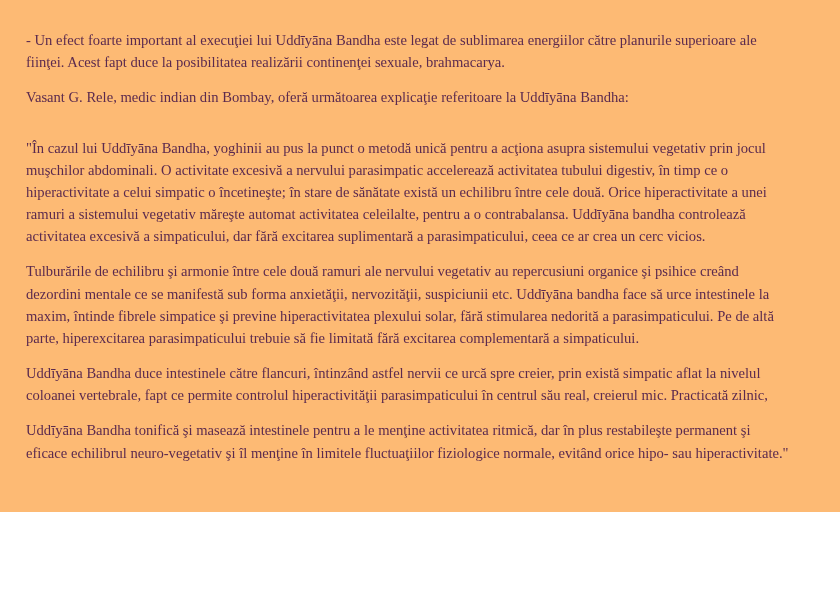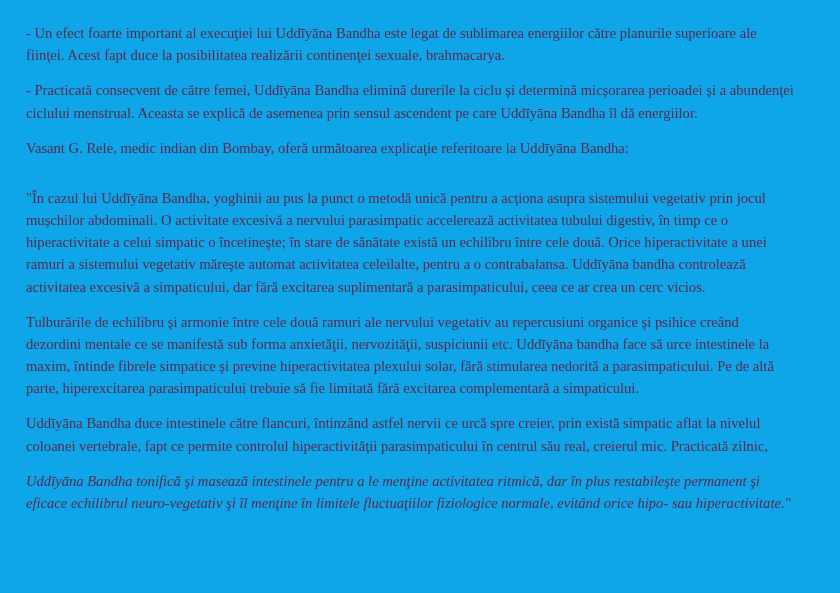--- a/index.html
+++ b/index.html
@@ -9,51 +9,49 @@
   }
   body {
     width: 840px;
     height: 593px;
     overflow: hidden;
     font-family: "Liberation Serif", "DejaVu Serif", serif;
   }
   .page {
     box-sizing: border-box;
     width: 840px;
-    height: 593px;
-    background: #0ea5e9;
-    padding: 22px 46px 0 26px;
+    height: 512px;
+    background: #fdba74;
+    padding: 29px 46px 0 26px;
   }
   .doc-body {
     color: #5b2a4e;
     font-size: 14.6px;
     line-height: 1.52;
     text-align: left;
   }
   .para {
     margin: 0 0 13px 0;
     color: #5b2a4e;
     font-size: 14.6px;
     line-height: 1.52;
     white-space: pre-wrap;
   }
   .para.tight {
     margin-bottom: 28px;
   }
   .para:last-child {
     margin-bottom: 14px;
-    font-style: italic;
   }
 </style>
 </head>
 <body>
 
 <div class="page">
   <div class="doc-body">
     <p class="para">- Un efect foarte important al execuţiei lui Uddīyāna Bandha este legat de sublimarea energiilor către planurile superioare ale fiinţei. Acest fapt duce la posibilitatea realizării continenţei sexuale, brahmacarya.</p>
-    <p class="para">- Practicată consecvent de către femei, Uddīyāna Bandha elimină durerile la ciclu şi determină micşorarea perioadei şi a abundenţei ciclului menstrual. Aceasta se explică de asemenea prin sensul ascendent pe care Uddīyāna Bandha îl dă energiilor.</p>
     <p class="para tight">Vasant G. Rele, medic indian din Bombay, oferă următoarea explicaţie referitoare la Uddīyāna Bandha:</p>
     <p class="para">"În cazul lui Uddīyāna Bandha, yoghinii au pus la punct o metodă unică pentru a acţiona asupra sistemului vegetativ prin jocul muşchilor abdominali. O activitate excesivă a nervului parasimpatic accelerează activitatea tubului digestiv, în timp ce o hiperactivitate a celui simpatic o încetineşte; în stare de sănătate există un echilibru între cele două. Orice hiperactivitate a unei ramuri a sistemului vegetativ măreşte automat activitatea celeilalte, pentru a o contrabalansa. Uddīyāna bandha controlează activitatea excesivă a simpaticului, dar fără excitarea suplimentară a parasimpaticului, ceea ce ar crea un cerc vicios.</p>
     <p class="para">Tulburările de echilibru şi armonie între cele două ramuri ale nervului vegetativ au repercusiuni organice şi psihice creând dezordini mentale ce se manifestă sub forma anxietăţii, nervozităţii, suspiciunii etc. Uddīyāna bandha face să urce intestinele la maxim, întinde fibrele simpatice şi previne hiperactivitatea plexului solar, fără stimularea nedorită a parasimpaticului. Pe de altă parte, hiperexcitarea parasimpaticului trebuie să fie limitată fără excitarea complementară a simpaticului.</p>
     <p class="para">Uddīyāna Bandha duce intestinele către flancuri, întinzând astfel nervii ce urcă spre creier, prin există simpatic aflat la nivelul coloanei vertebrale, fapt ce permite controlul hiperactivităţii parasimpaticului în centrul său real, creierul mic. Practicată zilnic,</p>
     <p class="para">Uddīyāna Bandha tonifică şi masează intestinele pentru a le menţine activitatea ritmică, dar în plus restabileşte permanent şi eficace echilibrul neuro-vegetativ şi îl menţine în limitele fluctuaţiilor fiziologice normale, evitând orice hipo- sau hiperactivitate."</p>
   </div>
 </div>
 
 </body></html>

